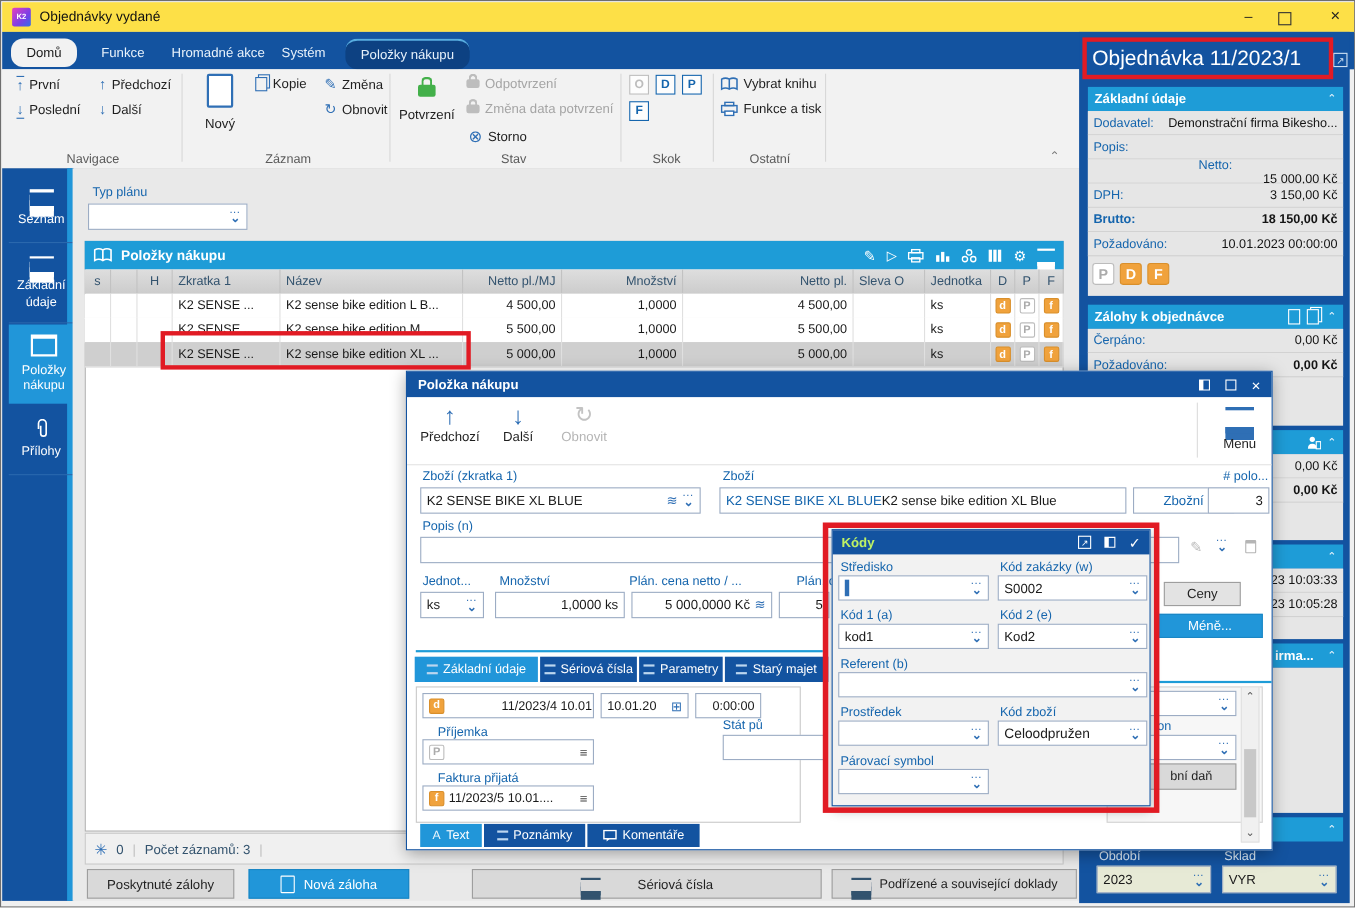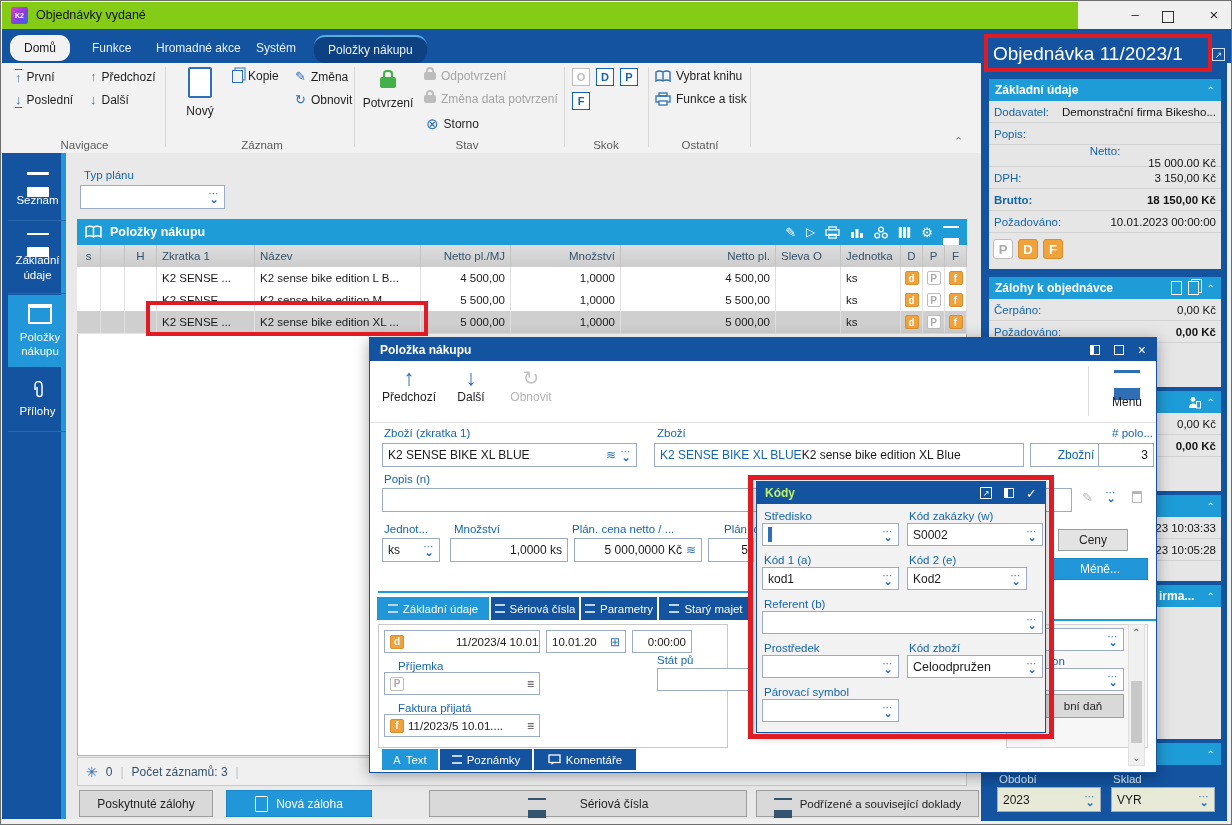--- a/index.html
+++ b/index.html
@@ -70,21 +70,21 @@
   .dock{display:inline-block;width:10px;height:10px;border:1.5px solid #fff;border-left-width:4px;box-sizing:border-box;}
   .trash{display:inline-block;width:10px;height:12px;border:1.5px solid #b5b5b5;border-top-width:3px;border-radius:1px;box-sizing:border-box;}
   .caret{width:4px;height:15px;background:#2f6fb5;}
   .scroll-ar{color:#5a5a5a;font-size:10px;text-align:center;}
 </style>
 </head>
 <body>
 
 <div id="win">
 
-  <div class="ab" style="left:1px;top:1px;width:1076px;height:27px;background:#84cc16;border-bottom:1px solid #e2e2e2;">
+  <div class="ab" style="left:1px;top:1px;width:1230px;height:27px;background:#fde047;border-bottom:1px solid #e2e2e2;">
     <div class="ab" style="left:9px;top:5px;width:17px;height:17px;background:linear-gradient(135deg,#e73fbe,#7b3fe7 60%,#2f6fe7);border-radius:2px;display:flex;align-items:center;justify-content:center;color:#fff;font-size:7px;font-weight:700;">K2</div>
     <div class="ab nw" style="left:34px;top:6px;font-size:12.5px;color:#111;">Objednávky vydané</div>
     <div class="ab wbtn" style="left:1118px;top:5px;width:30px;text-align:center;">–</div>
     <div class="ab" style="left:1160px;top:9px;width:10px;height:10px;border:1.2px solid #333;"></div>
     <div class="ab wbtn" style="left:1197px;top:4px;width:30px;text-align:center;font-size:15px;">×</div>
   </div>
 
   <div class="ab" style="left:1px;top:28px;width:1230px;height:34px;background:#1353a0;">
     <div class="rtab" style="left:8px;background:#f2f2f2;color:#1a1a1a;">Domů</div>
     <div class="rtab" style="left:76px;">Funkce</div>
@@ -620,21 +620,21 @@
     <div class="inp" style="left:150px;top:41px;width:136px;height:23px;">
         <span>S0002</span>
         <span class="dd"></span>
       </div>
     <div class="lbl" style="left:7px;top:72px;">Kód 1 (a)</div>
     <div class="inp" style="left:5px;top:85px;width:137px;height:23px;">
         <span>kod1</span>
         <span class="dd"></span>
       </div>
     <div class="lbl" style="left:152px;top:72px;">Kód 2 (e)</div>
-    <div class="inp" style="left:150px;top:85px;width:120px;height:23px;">
+    <div class="inp" style="left:150px;top:85px;width:136px;height:23px;">
         <span>Kod2</span>
         <span class="dd"></span>
       </div>
     <div class="lbl" style="left:7px;top:116px;">Referent (b)</div>
     <div class="inp" style="left:5px;top:129px;width:281px;height:23px;">
         <span></span>
         <span class="dd"></span>
       </div>
     <div class="lbl" style="left:7px;top:160px;">Prostředek</div>
     <div class="inp" style="left:5px;top:173px;width:137px;height:23px;">

